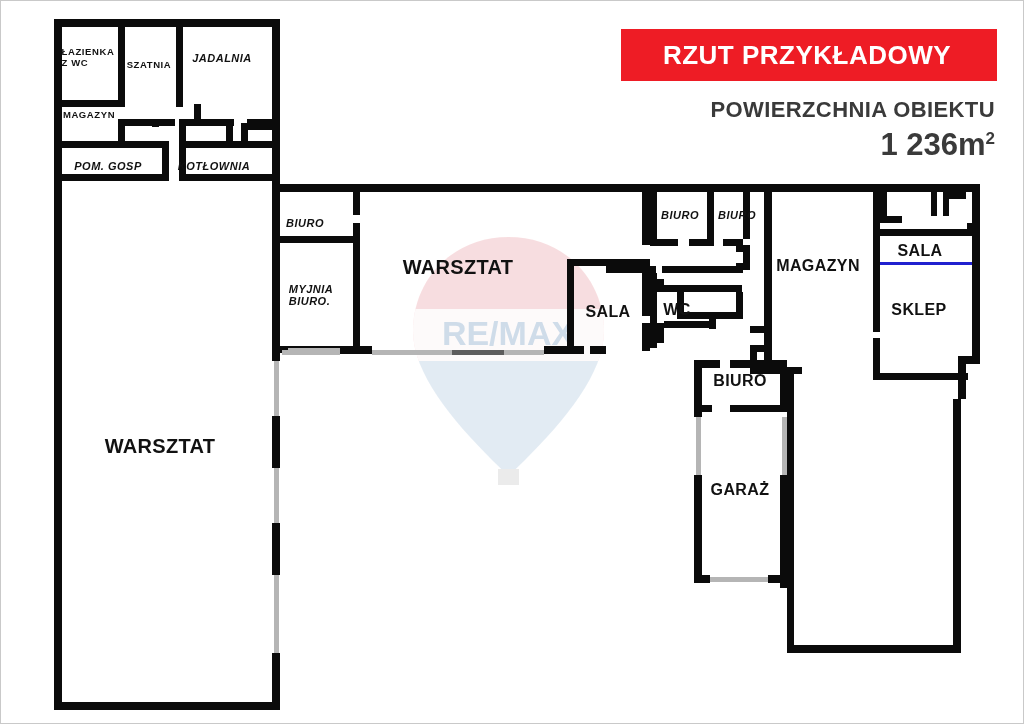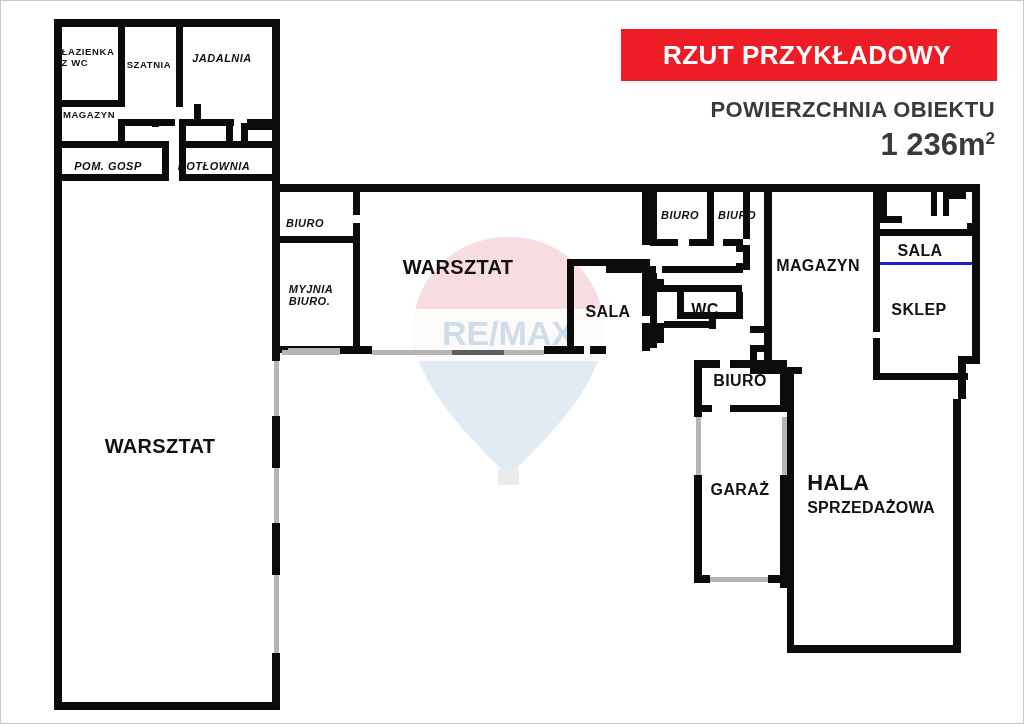--- a/index.html
+++ b/index.html
@@ -273,31 +273,27 @@
     <div class="lbl sm" style="left:304px;top:222px;">BIURO</div>
     <div class="lbl sm" style="left:310px;top:294px;">
       <div>MYJNIA</div>
       <div>BIURO.</div>
     </div>
 
     <div class="lbl xl" style="left:457px;top:266px;">WARSZTAT</div>
     <div class="lbl xl" style="left:159px;top:445px;">WARSZTAT</div>
 
     <div class="lbl md" style="left:607px;top:311px;">SALA</div>
-    <div class="lbl md" style="left:704px;top:309px;">WC</div>
+    <div class="lbl md" style="left:676px;top:309px;">WC</div>
 
     <div class="lbl sm" style="left:679px;top:214px;">BIURO</div>
     <div class="lbl sm" style="left:736px;top:214px;">BIURO</div>
 
     <div class="lbl md" style="left:817px;top:265px;">MAGAZYN</div>
     <div class="lbl md" style="left:919px;top:250px;">SALA</div>
     <div class="lbl md" style="left:918px;top:309px;">SKLEP</div>
 
     <div class="lbl md" style="left:739px;top:380px;">BIURO</div>
     <div class="lbl md" style="left:739px;top:489px;">GARAŻ</div>
 
-    <div class="lbl lg" style="left:870px;top:493px;">
-      <div style="font-size:22px;">HALA</div>
-      <div style="font-size:16px;margin-top:3px;">SPRZEDAŻOWA</div>
-    </div>
 
   </div>
 </div>
 
 </body></html>

